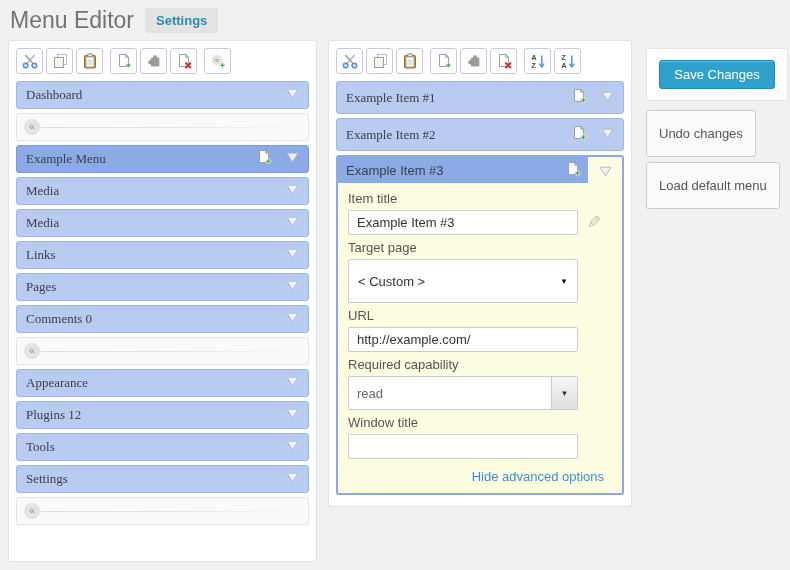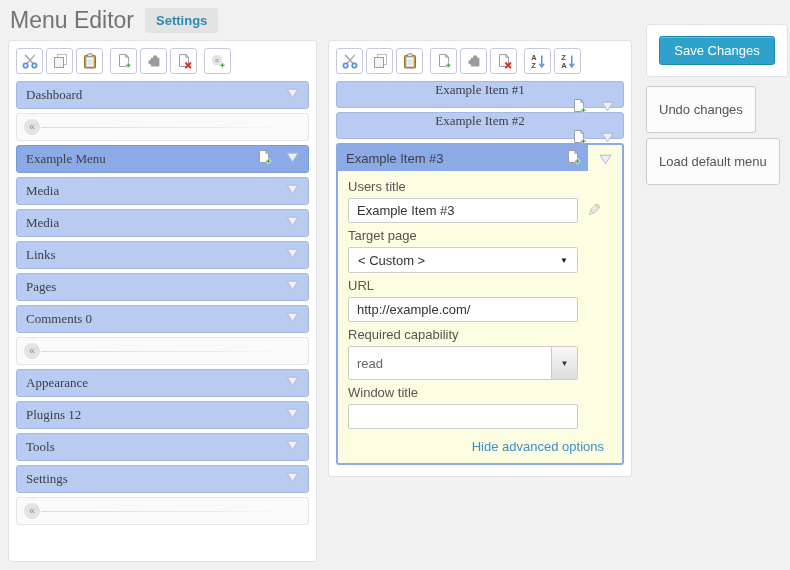--- a/index.html
+++ b/index.html
@@ -21,21 +21,21 @@
   
   .toolbar { display:flex; margin-bottom:7px; }
   .tb-group { display:flex; gap:3px; }
   .tb-group + .tb-group { margin-left:7px; }
   .tb-btn { width:27px; height:26px; background:#fff; border:1px solid #c7cade; border-radius:3px;
     display:flex; align-items:center; justify-content:center; padding:0; cursor:pointer; }
   .tb-btn svg { display:block; }
   
   .mi { display:flex; align-items:center; height:28px; padding:0 9px;
     background:#b9cbf1; border:1px solid #a4b8e8; border-radius:3px; margin-bottom:4px; cursor:pointer;font-family:Liberation Serif, serif; }
-  .mi.sub { height:27px;flex-direction:column; }
+  .mi.sub { height:33px; }
   .mi.selected { background:#8caae6; border-color:#7b99d9;gap:45px; }
   .mi-label { color:#3b4149; }
   .mi-right { margin-left:auto; display:flex; align-items:center; gap:14px; }
   .msep { display:flex; align-items:center; height:28px; padding:0 7px;
     background:#fafafa; border:1px solid #e4e4e4; border-radius:3px; margin-bottom:4px; cursor:pointer; }
   .sep-badge { width:16px; height:16px; border-radius:50%; background:#e3e3e3; color:#8f8f8f;
     font-size:10px; line-height:16px; text-align:center; flex:none; }
   .sep-line { flex:1; height:1px; margin:0 10px 0 1px;
     background:linear-gradient(to right,#dcdcdc 0%, #ececec 70%, rgba(236,236,236,0) 100%); }
   
@@ -43,34 +43,34 @@
   .exp-header { display:flex; align-items:center; height:26px; background:#8caae6;
     padding:0 7px 0 8px; margin-right:34px; cursor:pointer; }
   .exp-tri { position:absolute; top:8px; right:10px; cursor:pointer; }
   .exp-body { padding:3px 10px 9px; }
   .f-label { display:block; margin:5px 0 4px; color:#555; }
   .f-row { display:flex; align-items:center; }
   .f-input { width:calc(100% - 34px); height:25px; border:1px solid #ccc; border-radius:2px;
     padding:0 8px; font-family:"Liberation Sans",sans-serif; font-size:13px; color:#333; background:#fff; }
   .pencil-icon { width:32px; text-align:center; color:#bdbdbd; font-size:17px;
     transform:scaleX(-1); cursor:pointer; user-select:none; }
-  .f-select { width:calc(100% - 34px); height:26px; border:1px solid #ccc; border-radius:2px;
+  .f-select { width:calc(100% - 34px); height:44px; border:1px solid #ccc; border-radius:2px;
     background:#fff; display:flex; align-items:center; padding:0 9px; cursor:pointer; color:#333; }
   .sel-caret { margin-left:auto; font-size:8px; color:#111; }
   .f-combo { width:calc(100% - 34px); height:34px; border:1px solid #ccc; border-radius:2px;
     background:#fff; display:flex; overflow:hidden; }
   .combo-input { flex:1; min-width:0; border:none; outline:none; padding:0 8px; background:transparent;
     font-family:"Liberation Sans",sans-serif; font-size:13px; color:#666; }
   .combo-btn { width:26px; border:none; border-left:1px solid #ccc;
     background:linear-gradient(#f7f7f7,#dedede); cursor:pointer; font-size:8px; color:#333;
     display:flex; align-items:center; justify-content:center; }
   .hide-link { display:block; text-align:right; color:#3a8fc8; margin:10px 8px 0 0;
     text-decoration:none; cursor:pointer; }
   
-  .side { position:absolute; left:646px; top:24px; width:142px; display:flex; flex-direction:column; align-items:flex-start; }
+  .side { position:absolute; left:646px; top:48px; width:142px; display:flex; flex-direction:column; align-items:flex-start; }
   .save-box { width:142px; background:#fff; border:1px solid #e2e2e2; border-radius:3px;
     padding:11px 0; text-align:center; }
   .save-btn { background:#2ea2cc; border:1px solid #2189af; color:#fff; font-family:"Liberation Sans",sans-serif;
     font-size:13px; padding:6px 14px; border-radius:3px; cursor:pointer;
     box-shadow:inset 0 1px 0 rgba(255,255,255,.25); }
   .side-btn { background:#fbfbfb; border:1px solid #ccc; color:#555; font-family:"Liberation Sans",sans-serif;
     font-size:13px; padding:15px 12px; border-radius:3px; cursor:pointer; }
   .side-btn.undo { margin-top:9px; }
   .side-btn.load { margin-top:5px; }
 </style>
@@ -399,21 +399,21 @@
               <path d="M3.5 1.5 H9.8 L12.5 4.2 V13.5 H3.5 Z" fill="#fdfdfd" stroke="#9aa0a6"></path>
               <path d="M9.8 1.5 V4.2 H12.5 Z" fill="#e6e6e6" stroke="#9aa0a6"></path>
               <path d="M11.55 9.65 h1.7 v1.7 h1.7 v1.7 h-1.7 v1.7 h-1.7 v-1.7 h-1.7 v-1.7 h1.7 Z" fill="#3fa03f" stroke="#fff" stroke-width="0.6"></path>
             </svg></span>
       </div>
       <span class="exp-tri"><svg width="13" height="11" viewBox="0 0 13 11">
             <path d="M1 1.2 H12 L6.5 9.8 Z" fill="#eef0f5" stroke="#b4b9c6"></path>
           </svg></span>
 
       <div class="exp-body">
-        <label class="f-label">Users title</label>
+        <label class="f-label">Item title</label>
         <div class="f-row">
           <input class="f-input" type="text" value="Example Item #3" style="">
           <span class="pencil-icon">✎</span>
         </div>
 
         <label class="f-label">Target page</label>
         <div class="f-select">
           <span>&lt; Custom &gt;</span>
           <span class="sel-caret">▼</span>
         </div>

